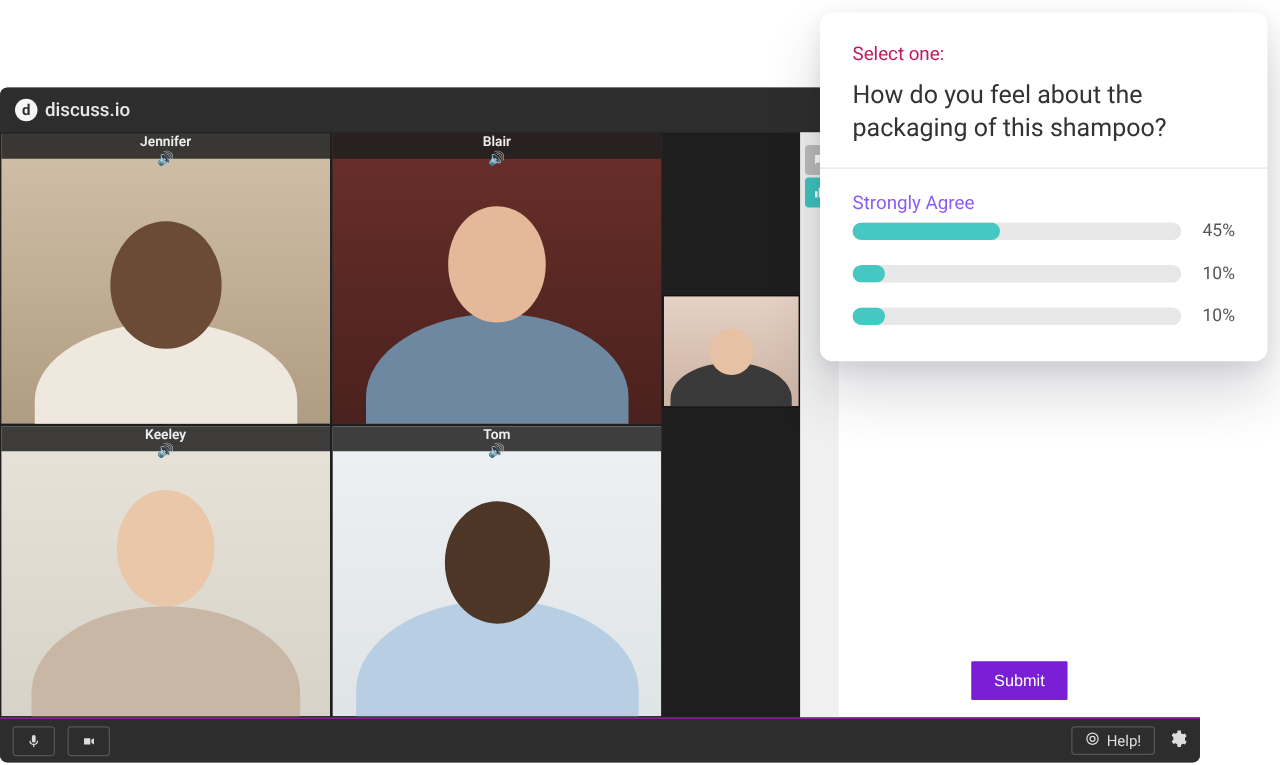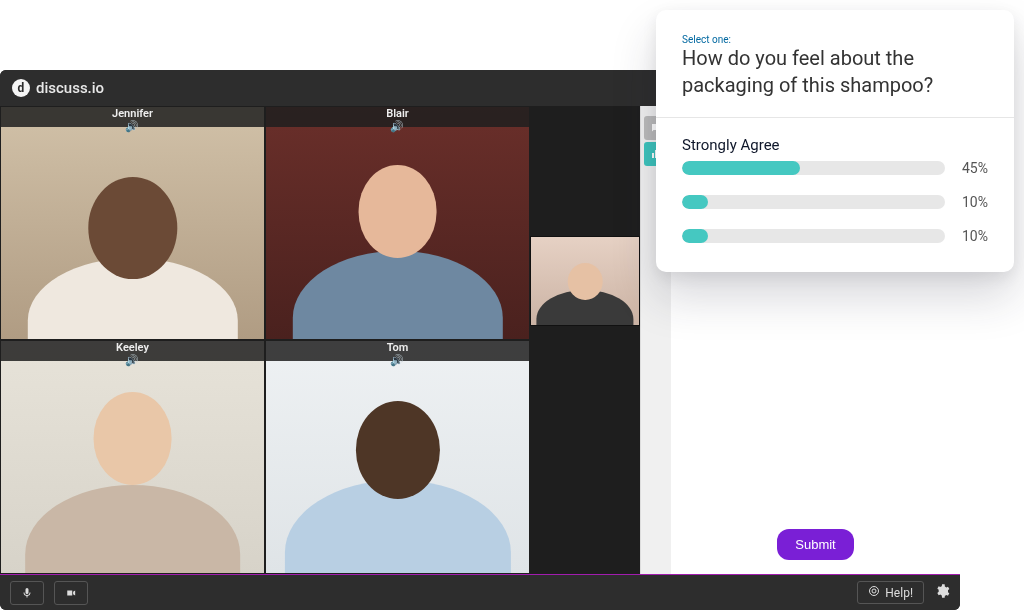--- a/index.html
+++ b/index.html
@@ -175,21 +175,21 @@
     flex-direction:column;
     justify-content:flex-end;
     align-items:center;
     padding-bottom: 14px;
   }
   .submit-btn {
     background: #7a1fd6;
     color: #fff;
     border: none;
     padding: 8px 18px;
-    border-radius: 12px;
+    border-radius: 1px;
     font-size: 13px;
     font-weight: 500;
     cursor: pointer;
   }
 
   .bottom-bar {
     height: 36px;
     background: #2d2d2d;
     border-top: 1px solid #a21caf;
     display: flex;
@@ -223,34 +223,35 @@
     position: absolute;
     top: 10px;
     left: 656px;
     width: 358px;
     background: #ffffff;
     border-radius: 10px;
     box-shadow: 0 25px 45px rgba(40,40,60,0.18), 0 5px 15px rgba(0,0,0,0.08);
     padding: 24px 26px 10px;
   }
   .poll-kicker {
-    font-size: 10px;
-    color: #0369a1;
+    font-size: 15px;
+    color: #be185d;
+    margin-bottom: 10px;
   }
   .poll-question {
     font-size: 20px;
     line-height: 1.35;
     color: #333;
     font-weight: 400;
     margin-bottom: 18px;
   }
   .poll-divider { height:1px; background:#e6e6e6; margin: 0 -26px 18px; }
   .poll-row { margin-bottom: 18px; }
   .poll-row .top { display:flex; justify-content:space-between; align-items:flex-end; margin-bottom:6px; }
-  .poll-label { font-size: 15px; color: #0f172a; }
+  .poll-label { font-size: 15px; color: #8b5cf6; }
   .poll-pct { font-size: 14px; color: #555; min-width:40px; text-align:right; }
   .poll-bar-row { display:flex; align-items:center; gap:3px; }
   .poll-bar {
     flex:1;
     height: 14px;
     background: #e7e7e7;
     border-radius: 8px;
     overflow: hidden;
     position: relative;
   }

